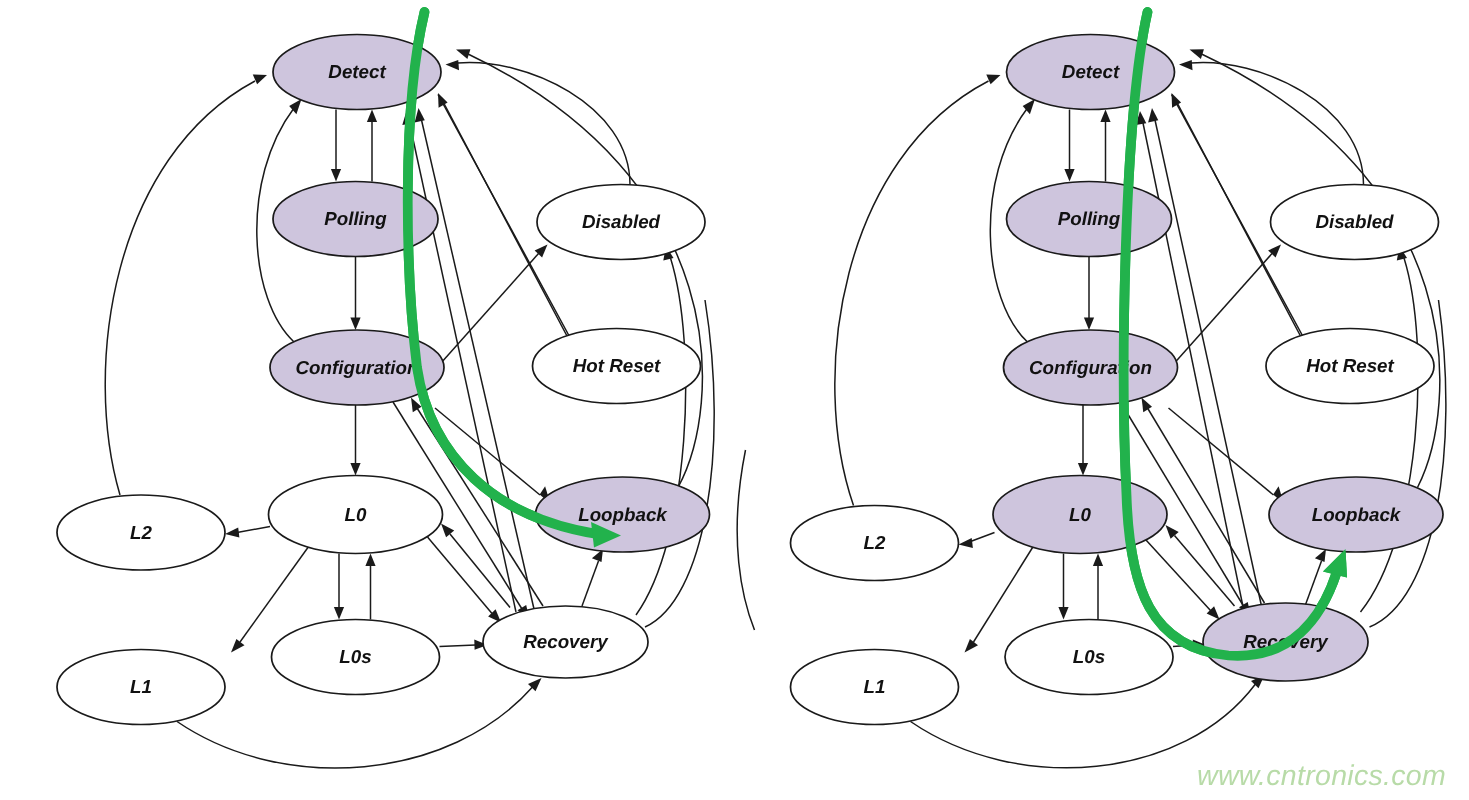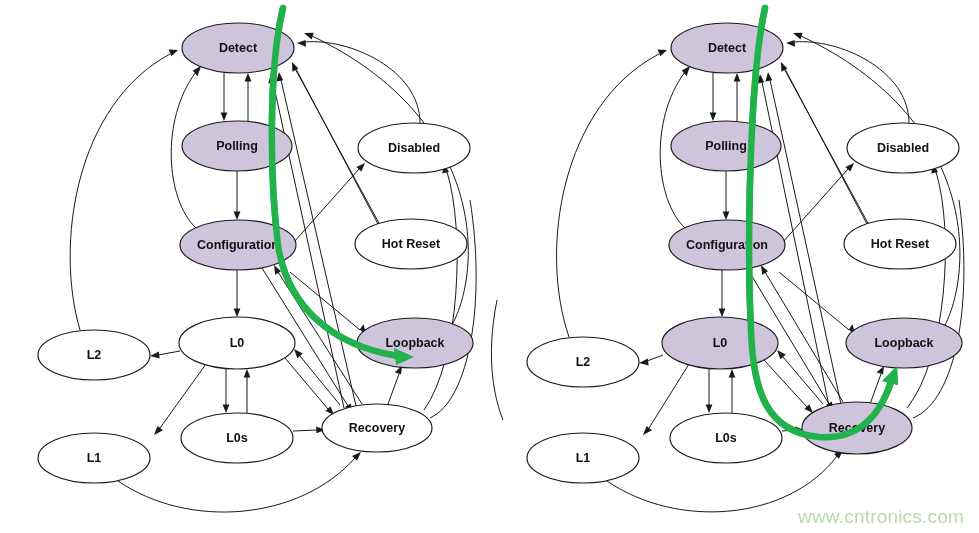--- a/index.html
+++ b/index.html
@@ -57,21 +57,21 @@
   .flow-head { stroke: none; }
   .watermark {
     font-family: "Liberation Sans", sans-serif;
     font-size: 19px;
     letter-spacing: 0.2px;
   }
 </style>
 </head>
 <body>
 
-<div id="diagram-root" style="background: rgb(255, 255, 255);">
+<div id="diagram-root" style="background: rgb(255, 255, 255); font-style: italic;">
 
   <svg id="panel-left" class="panel" width="489" height="533" viewBox="0 0 489 533">
 
     <g>
 
       <path class="edge" d="M224,73 L224,113" stroke="#1A1A1A"></path>
       <polygon class="edge-head" points="224,121 220.6,112.6 227.4,112.6" fill="#1A1A1A"></polygon>
       <path class="edge" d="M248,121 L248,81" stroke="#1A1A1A"></path>
       <polygon class="edge-head" points="248,73 244.6,81.4 251.4,81.4" fill="#1A1A1A"></polygon>
 

